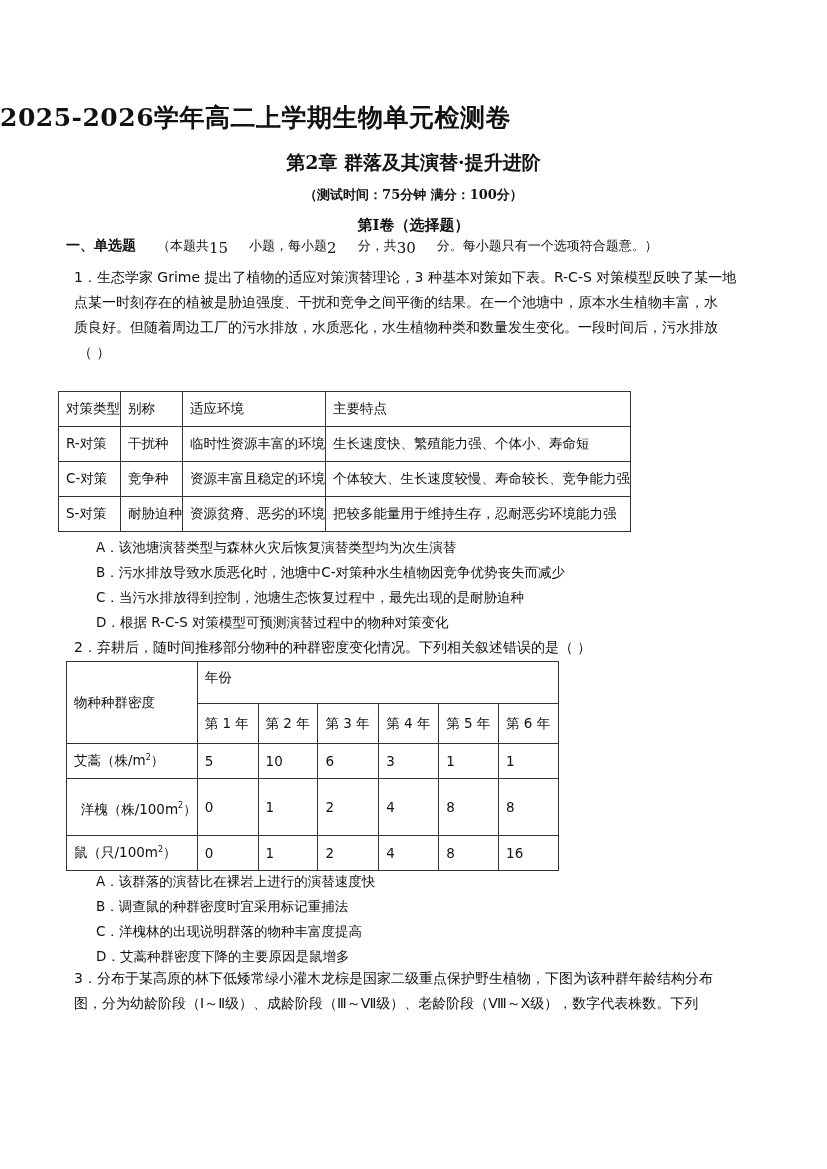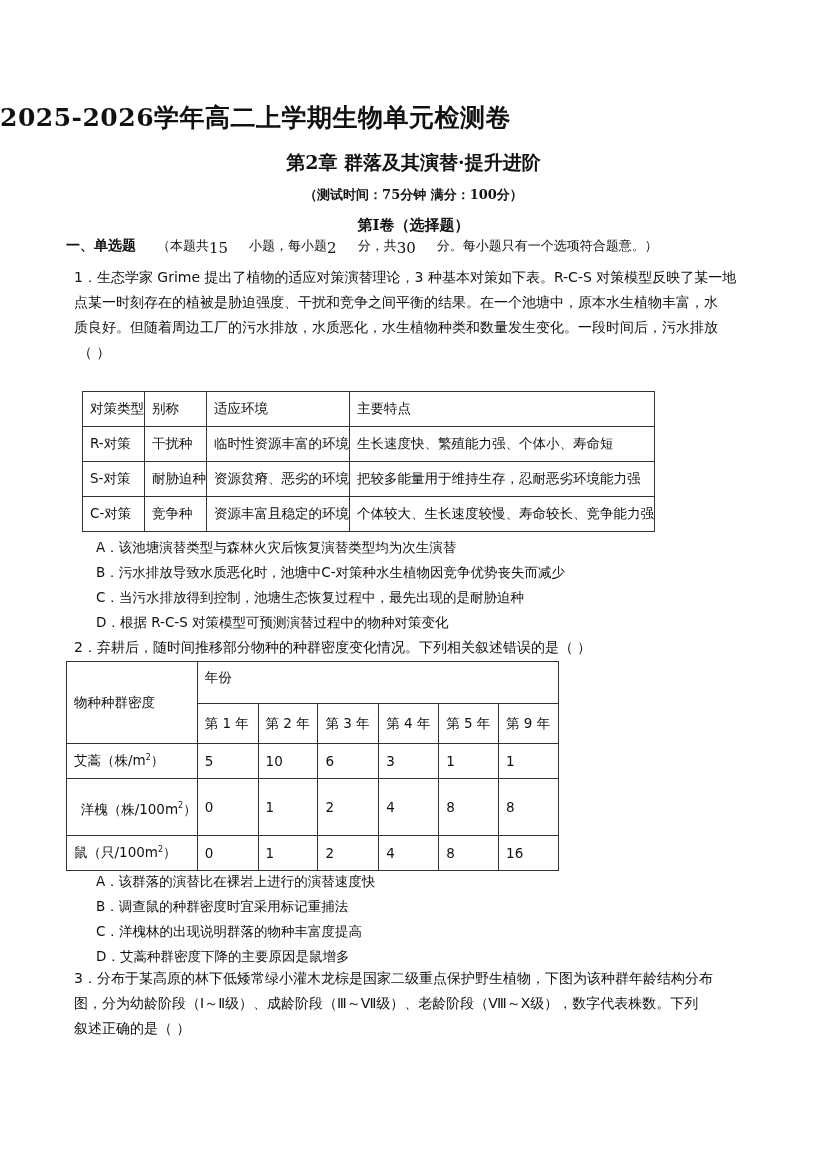--- a/index.html
+++ b/index.html
@@ -16,21 +16,21 @@
   #section .sec-title { font-weight: bold; font-size: 14px; }
   #section .sec-note { font-size: 13px; padding-left: 21px; }
   #section .sub { font-size: 15px; position: relative; top: 3px; }
 
   .para { position: absolute; left: 74px; width: 676px; font-size: 14px; line-height: 25px; }
   .line { white-space: nowrap; height: 25px; }
   .opt { position: absolute; left: 96px; font-size: 13.5px; white-space: nowrap; }
 
   table.t { position: absolute; border-collapse: collapse; font-size: 13.5px; }
   table.t td { border: 1.5px solid #333; padding: 0 0 0 7px; text-align: left; vertical-align: middle; white-space: nowrap; }
-  #table1 { left: 82px; top: 391px; width: 536px; }
+  #table1 { left: 58px; top: 391px; width: 536px; }
   #table1 td { height: 34px; }
   #table2 { left: 66px; top: 661px; width: 493px; }
   #table2 td { height: 34px; }
   #table2 td.tall { height: 56px; line-height: 22px; white-space: normal; text-align: right; }
   sup { font-size: 8px; }
 </style>
 </head>
 <body>
 
 <div class="abs serif" id="title">2025-2026学年高二上学期生物单元检测卷</div>
@@ -63,30 +63,30 @@
     <td>适应环境</td>
     <td>主要特点</td>
   </tr>
   <tr>
     <td>R-对策</td>
     <td>干扰种</td>
     <td>临时性资源丰富的环境</td>
     <td>生长速度快、繁殖能力强、个体小、寿命短</td>
   </tr>
   <tr>
+    <td>C-对策</td>
+    <td>竞争种</td>
+    <td>资源丰富且稳定的环境</td>
+    <td>个体较大、生长速度较慢、寿命较长、竞争能力强</td>
+  </tr>
+  <tr>
     <td>S-对策</td>
     <td>耐胁迫种</td>
     <td>资源贫瘠、恶劣的环境</td>
     <td>把较多能量用于维持生存，忍耐恶劣环境能力强</td>
-  </tr>
-  <tr>
-    <td>C-对策</td>
-    <td>竞争种</td>
-    <td>资源丰富且稳定的环境</td>
-    <td>个体较大、生长速度较慢、寿命较长、竞争能力强</td>
   </tr>
 </tbody>
   </table>
 
 <div class="opt sans" style="top:539px;">A．该池塘演替类型与森林火灾后恢复演替类型均为次生演替</div>
 <div class="opt sans" style="top:564px;">B．污水排放导致水质恶化时，池塘中C-对策种水生植物因竞争优势丧失而减少</div>
 <div class="opt sans" style="top:589px;">C．当污水排放得到控制，池塘生态恢复过程中，最先出现的是耐胁迫种</div>
 <div class="opt sans" style="top:614px;">D．根据 R-C-S 对策模型可预测演替过程中的物种对策变化</div>
 
 <div class="para sans" style="top:635px;">
@@ -107,21 +107,21 @@
       <tr>
     <td rowspan="2">物种种群密度</td>
     <td colspan="6" style="height:34px;vertical-align:top;padding-top:7px;margin-top:36px;">年份</td>
   </tr>
   <tr>
     <td style="height:39px">第 1 年</td>
     <td>第 2 年</td>
     <td>第 3 年</td>
     <td>第 4 年</td>
     <td>第 5 年</td>
-    <td>第 9 年</td>
+    <td>第 6 年</td>
   </tr>
   <tr>
     <td><span>艾蒿（株/m</span><sup>2</sup><span>）</span></td>
     <td>5</td>
     <td>10</td>
     <td>6</td>
     <td>3</td>
     <td>1</td>
     <td>1</td>
   </tr>
@@ -147,14 +147,13 @@
   </table>
 
 <div class="opt sans" style="top:873px;">A．该群落的演替比在裸岩上进行的演替速度快</div>
 <div class="opt sans" style="top:898px;">B．调查鼠的种群密度时宜采用标记重捕法</div>
 <div class="opt sans" style="top:923px;">C．洋槐林的出现说明群落的物种丰富度提高</div>
 <div class="opt sans" style="top:948px;">D．艾蒿种群密度下降的主要原因是鼠增多</div>
 
 <div class="para sans" style="top:966px;">
   <div class="line">3．分布于某高原的林下低矮常绿小灌木龙棕是国家二级重点保护野生植物，下图为该种群年龄结构分布</div>
   <div class="line">图，分为幼龄阶段（Ⅰ～Ⅱ级）、成龄阶段（Ⅲ～Ⅶ级）、老龄阶段（Ⅷ～Ⅹ级），数字代表株数。下列</div>
-  <div class="line">叙述正确的是（      ）</div>
 </div>
 
 </body></html>

